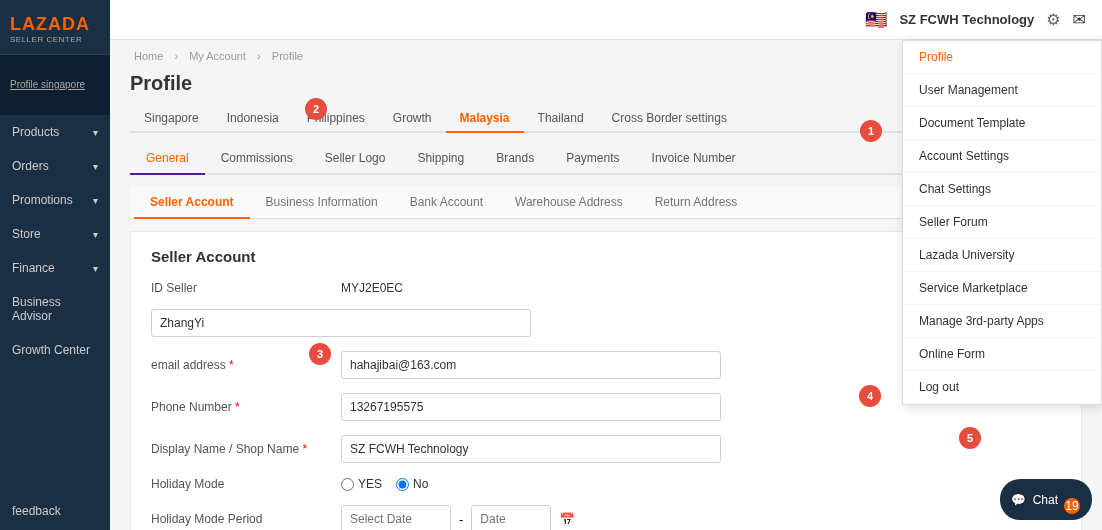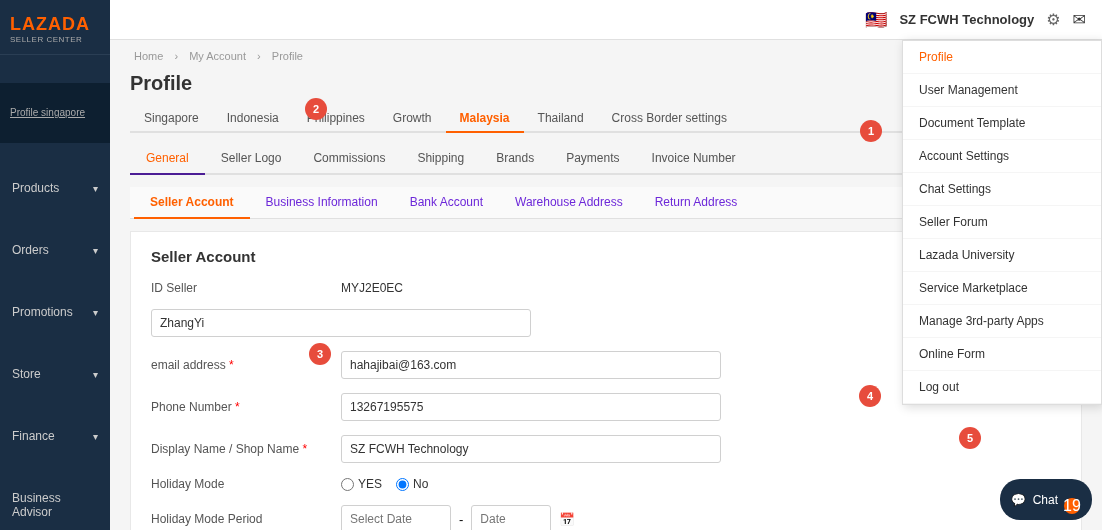--- a/index.html
+++ b/index.html
@@ -7,21 +7,20 @@
 
     
     .sidebar {
       width: 110px;
       background: #1a2e44;
       color: #fff;
       display: flex;
       flex-direction: column;
       flex-shrink: 0;
       height: 530px;
-      gap: 28px;
     }
     .sidebar-logo {
       padding: 14px 10px 10px;
       border-bottom: 1px solid #2a3e54;
     }
     .sidebar-logo .lazada {
       font-size: 18px;
       font-weight: bold;
       color: #ff6000;
       letter-spacing: 1px;
@@ -151,21 +150,21 @@
       display: flex;
       gap: 0;
       border-bottom: 1px solid #e0e0e0;
       margin-top: 12px;
       background: #fafafa;
       padding: 0 4px;
     }
     .sub-tab {
       padding: 8px 16px;
       font-size: 12px;
-      color: #6d28d9;
+      color: #737373;
       cursor: pointer;
       border-bottom: 2px solid transparent;
       margin-bottom: -1px;
     }
     .sub-tab.active {
       color: #ff6000;
       border-bottom: 2px solid #ff6000;
       font-weight: bold;
     }
 
@@ -275,21 +274,21 @@
     }
     .chat-badge {
       background: #ff6000;
       color: #fff;
       border-radius: 50%;
       width: 16px;
       height: 16px;
       display: flex;
       align-items: center;
       justify-content: center;
-      font-size: 16px;
+      font-size: 12px;
       margin-top: 13px;
     }
 
     
     .sidebar-profile-note {
       padding: 23px 10px;
       background: #0d1f30;
       font-size: 10px;
       color: #aaa;
       line-height: 1.4;
@@ -366,22 +365,22 @@
       <div class="country-tab">Indonesia</div>
       <div class="country-tab">Philippines</div>
       <div class="country-tab">Growth</div>
       <div class="country-tab active">Malaysia</div>
       <div class="country-tab">Thailand</div>
       <div class="country-tab">Cross Border settings</div>
     </div>
 
     <div class="section-tabs">
       <div class="section-tab active">General</div>
+      <div class="section-tab">Commissions</div>
       <div class="section-tab">Seller Logo</div>
-      <div class="section-tab">Commissions</div>
       <div class="section-tab">Shipping</div>
       <div class="section-tab">Brands</div>
       <div class="section-tab">Payments</div>
       <div class="section-tab">Invoice Number</div>
     </div>
 
     <div class="sub-tabs">
       <div class="sub-tab active">Seller Account</div>
       <div class="sub-tab">Business Information</div>
       <div class="sub-tab">Bank Account</div>

